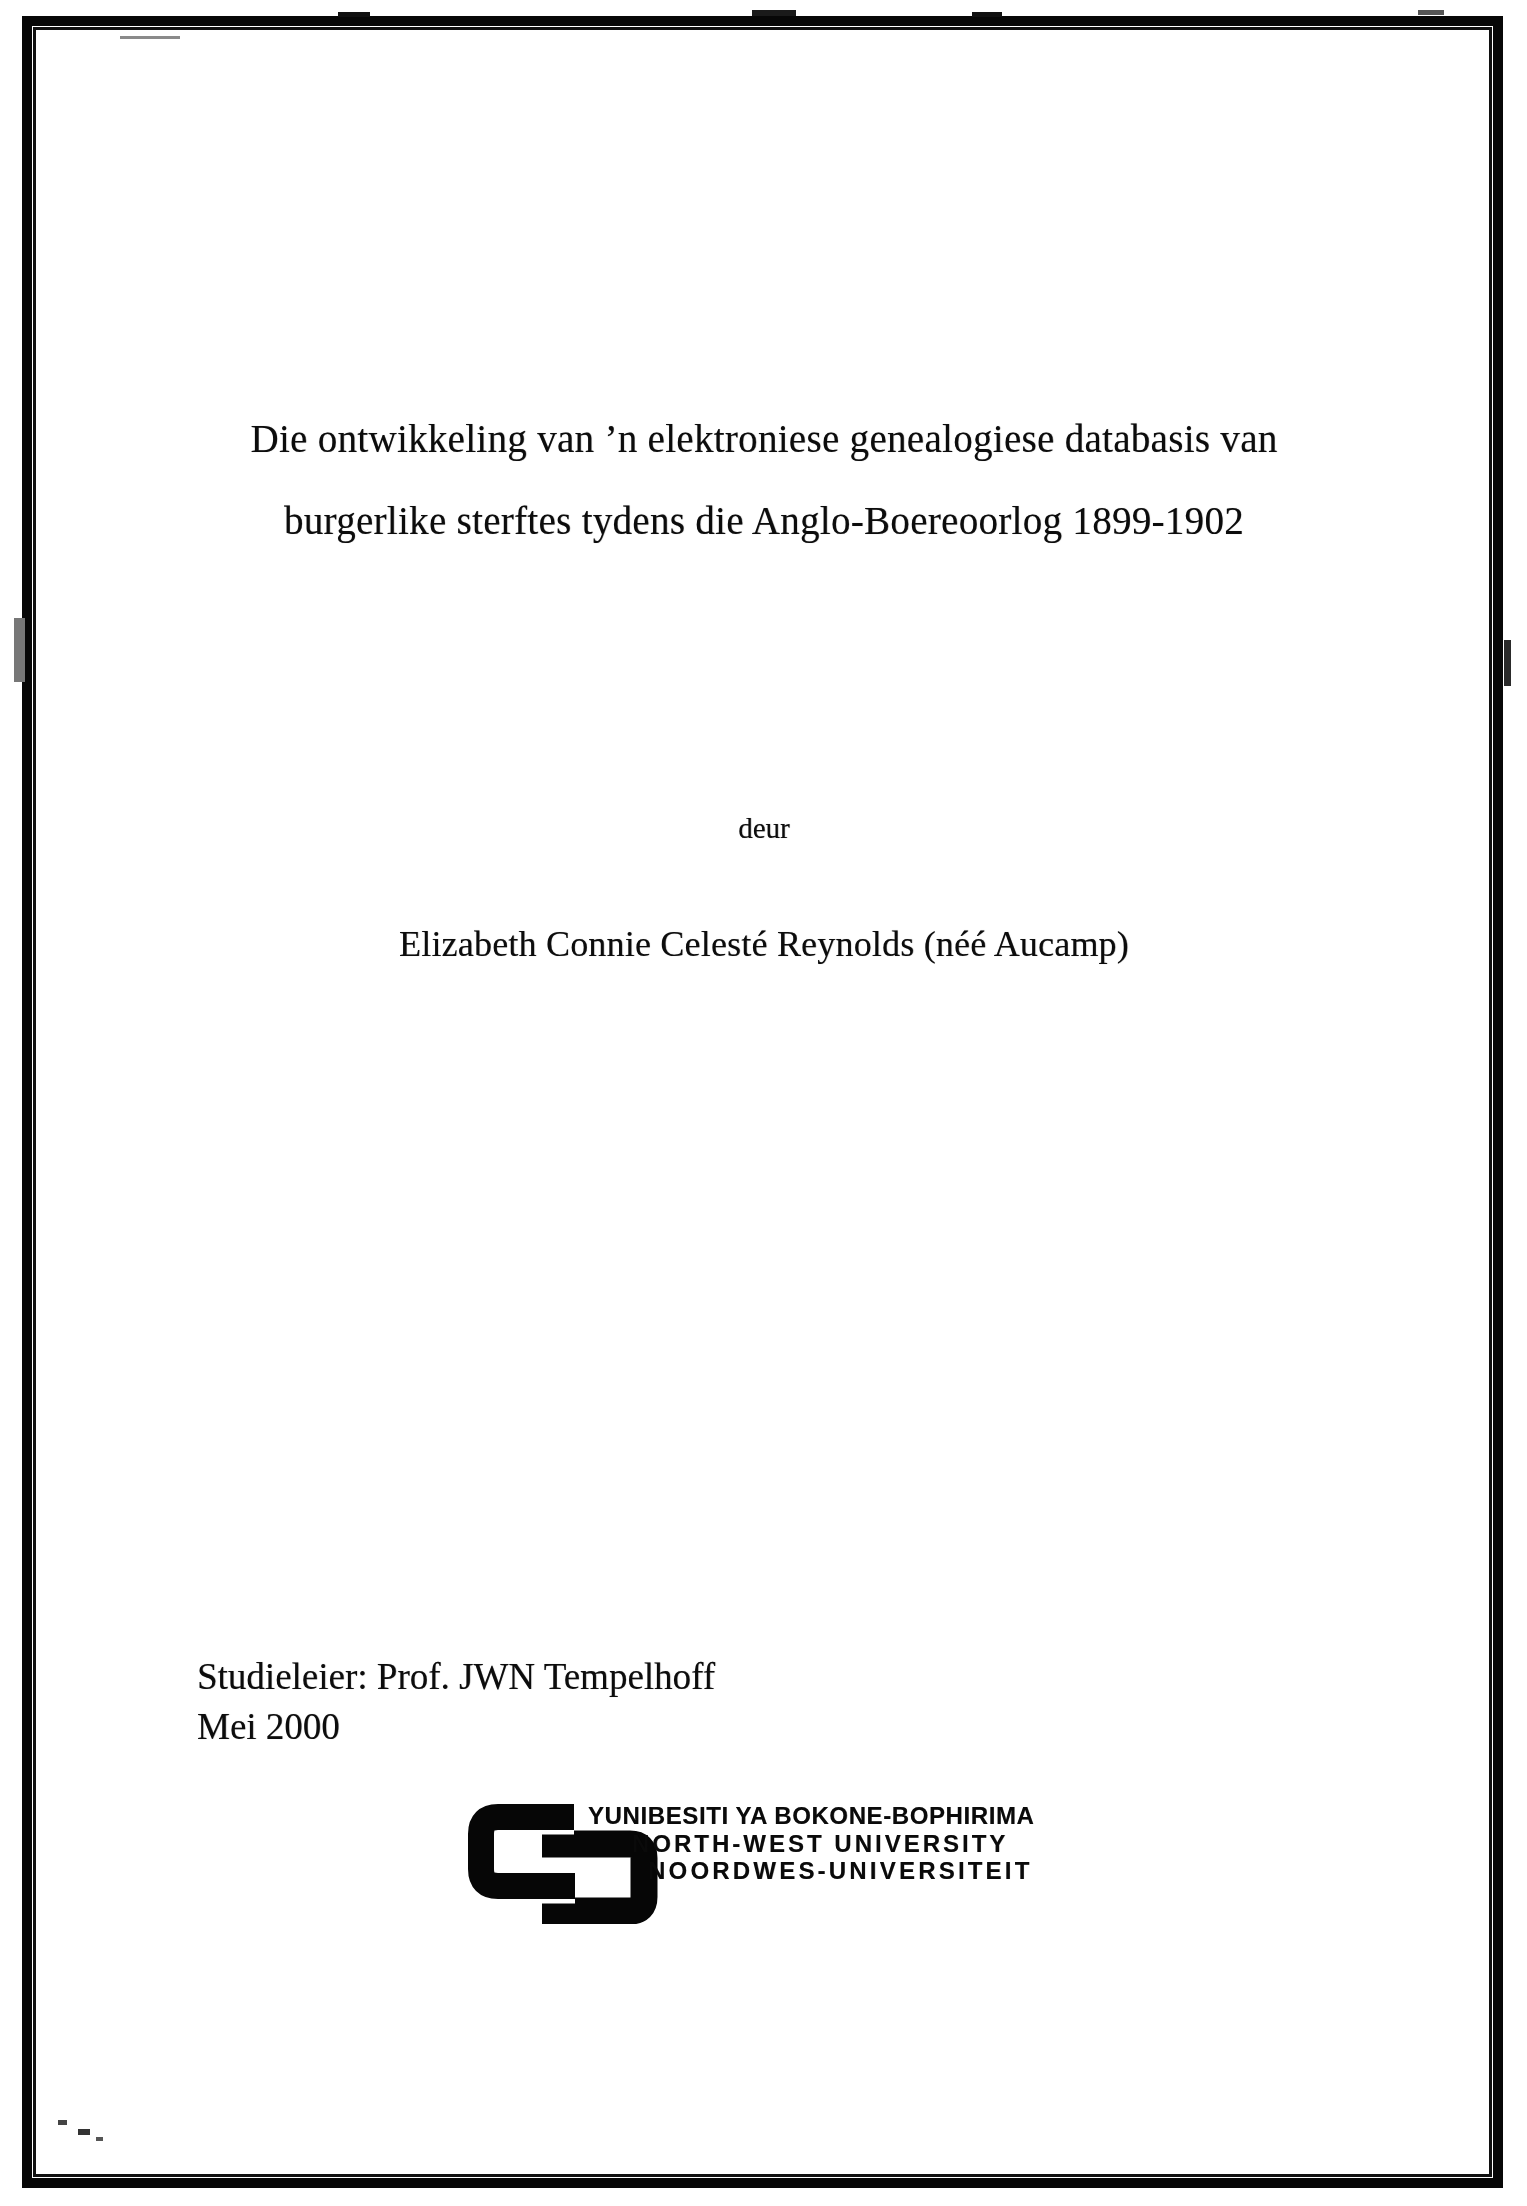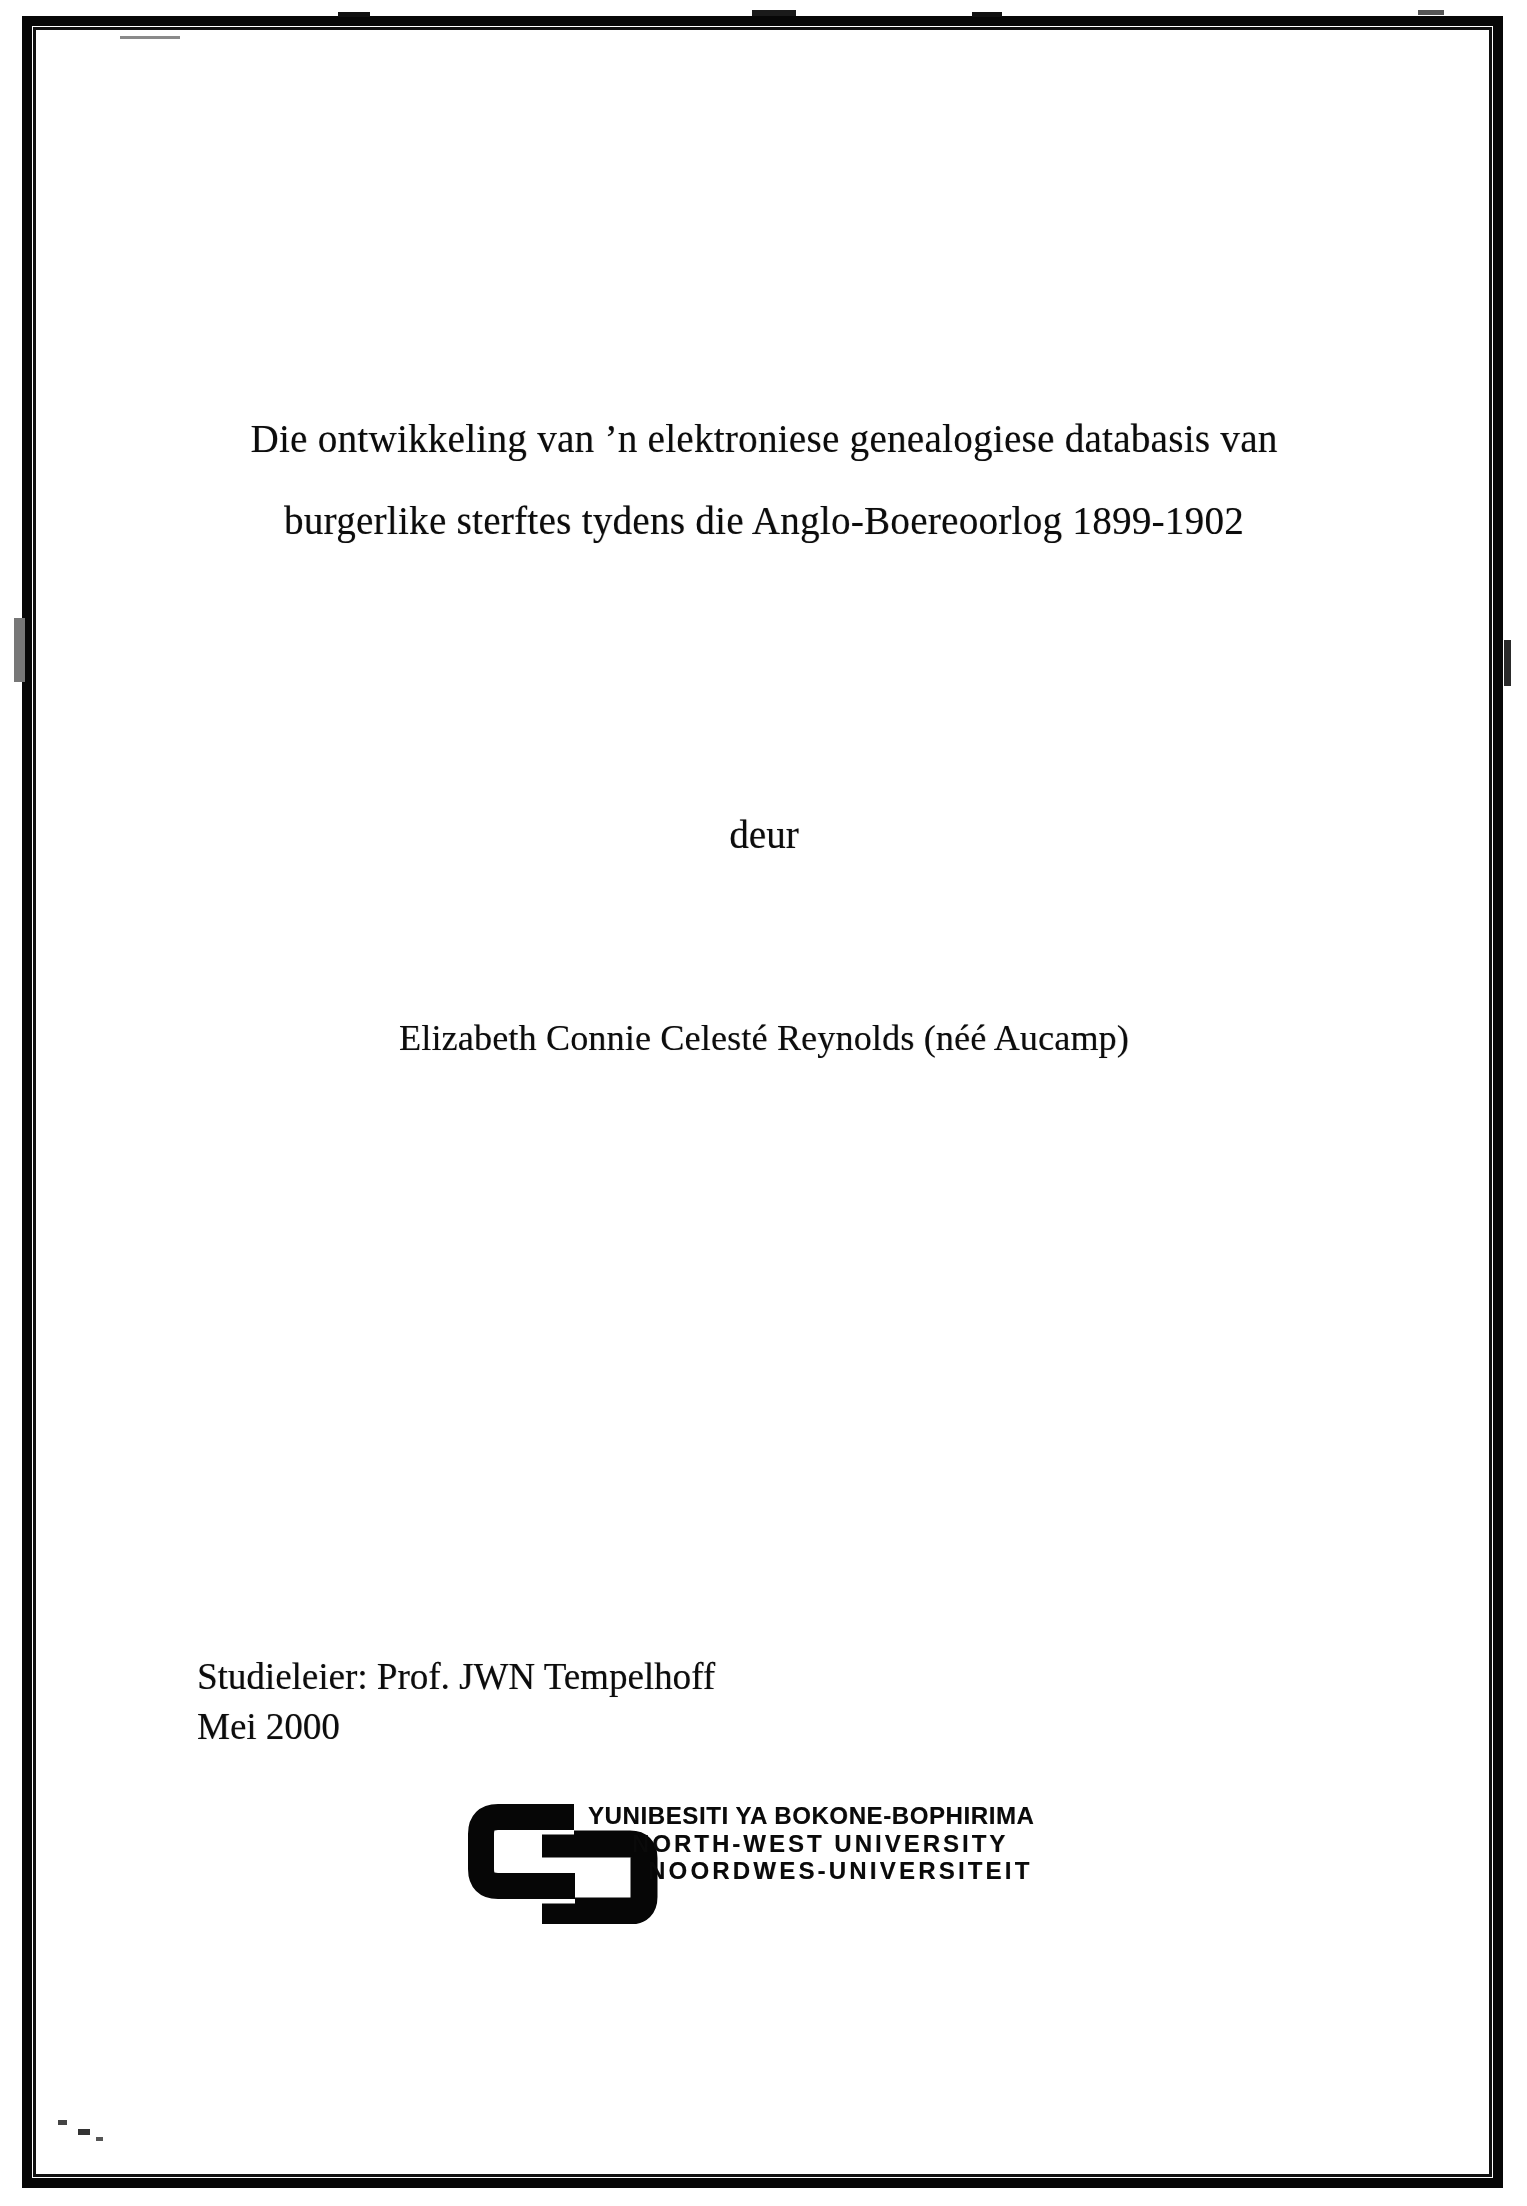--- a/index.html
+++ b/index.html
@@ -16,22 +16,22 @@
     position:absolute;left:22px;top:16px;width:1481px;height:2172px;
     border:10px solid #070707;box-sizing:border-box;
   }
   .frame-inner{
     position:absolute;left:1px;top:1px;right:1px;bottom:1px;
     border:3px solid #101010;
   }
   .txt{position:absolute;text-shadow:0.4px 0.4px 0.7px rgba(0,0,0,0.45);}
   .center-block{left:184px;width:1160px;text-align:center;}
   .title{top:398px;font-size:39px;line-height:82px;letter-spacing:0.3px;}
-  .byline{top:812px;font-size:39px;}
-  .author{top:1017px;font-size:36px;letter-spacing:0.2px;}
+  .byline{top:812px;font-size:29px;}
+  .author{top:923px;font-size:36px;letter-spacing:0.2px;}
   .submission{
     left:197px;top:1228px;width:1152px;
     font-size:31px;line-height:46px;
   }
   .submission .just{text-align:justify;text-align-last:justify;}
   .submission .l2{word-spacing:3px;}
   .submission .ital{font-style:italic;}
   .supervisor-block{left:197px;top:1652px;font-size:37px;line-height:50px;}
   
   .logo-mark{position:absolute;left:462px;top:1802px;width:196px;height:122px;}

